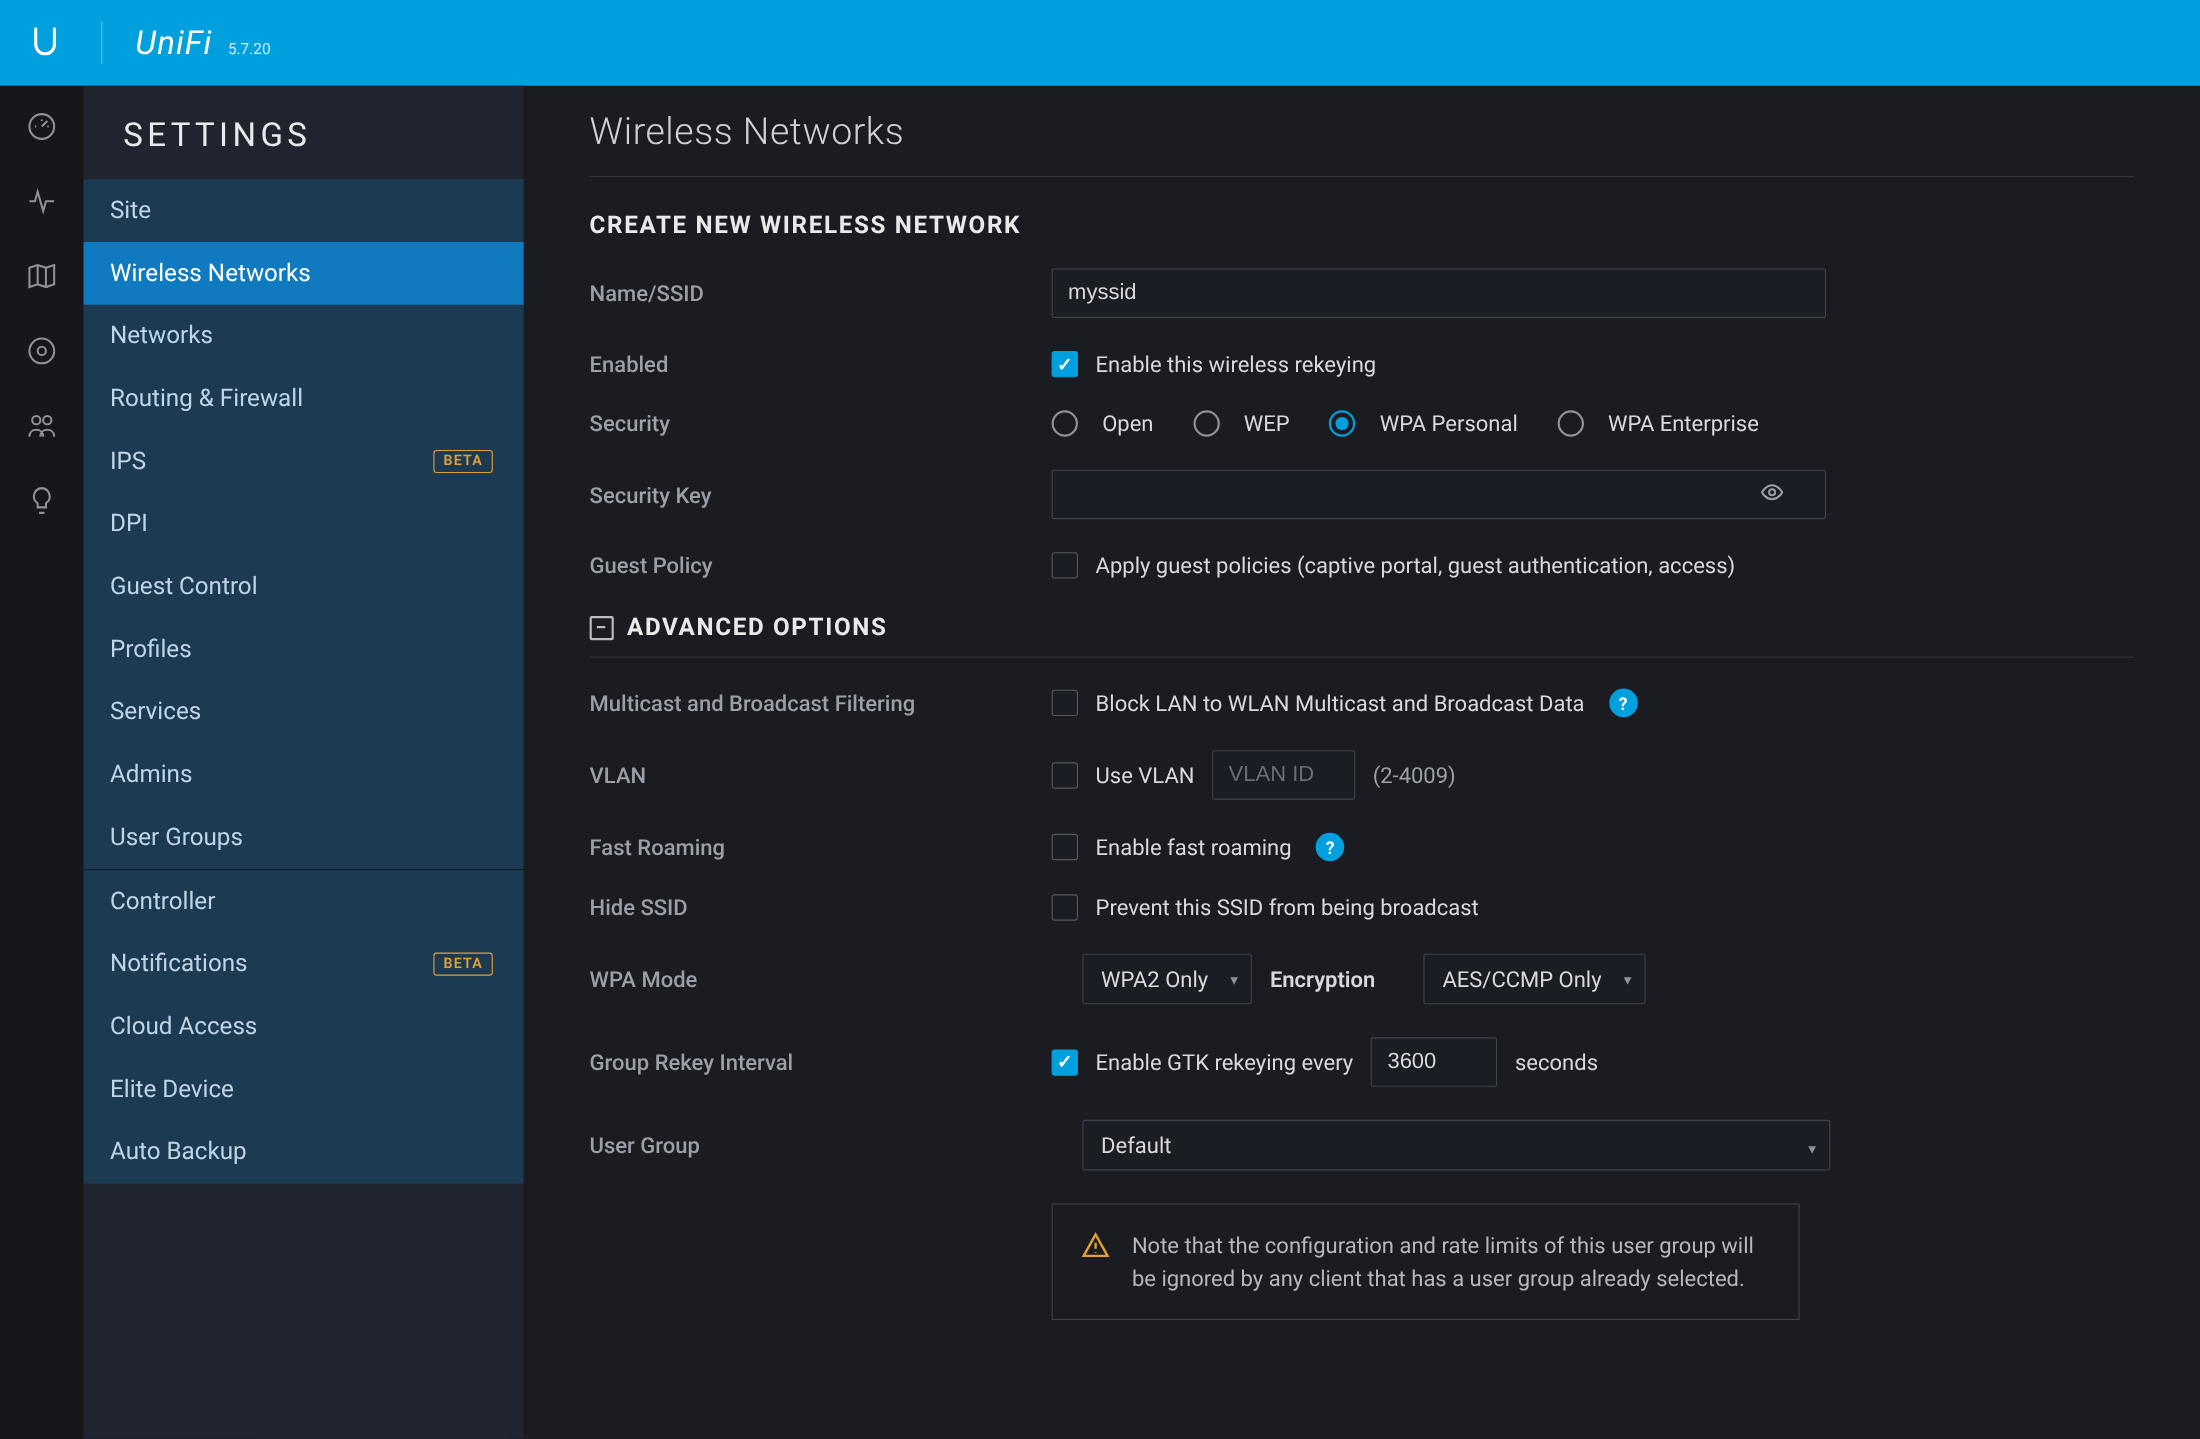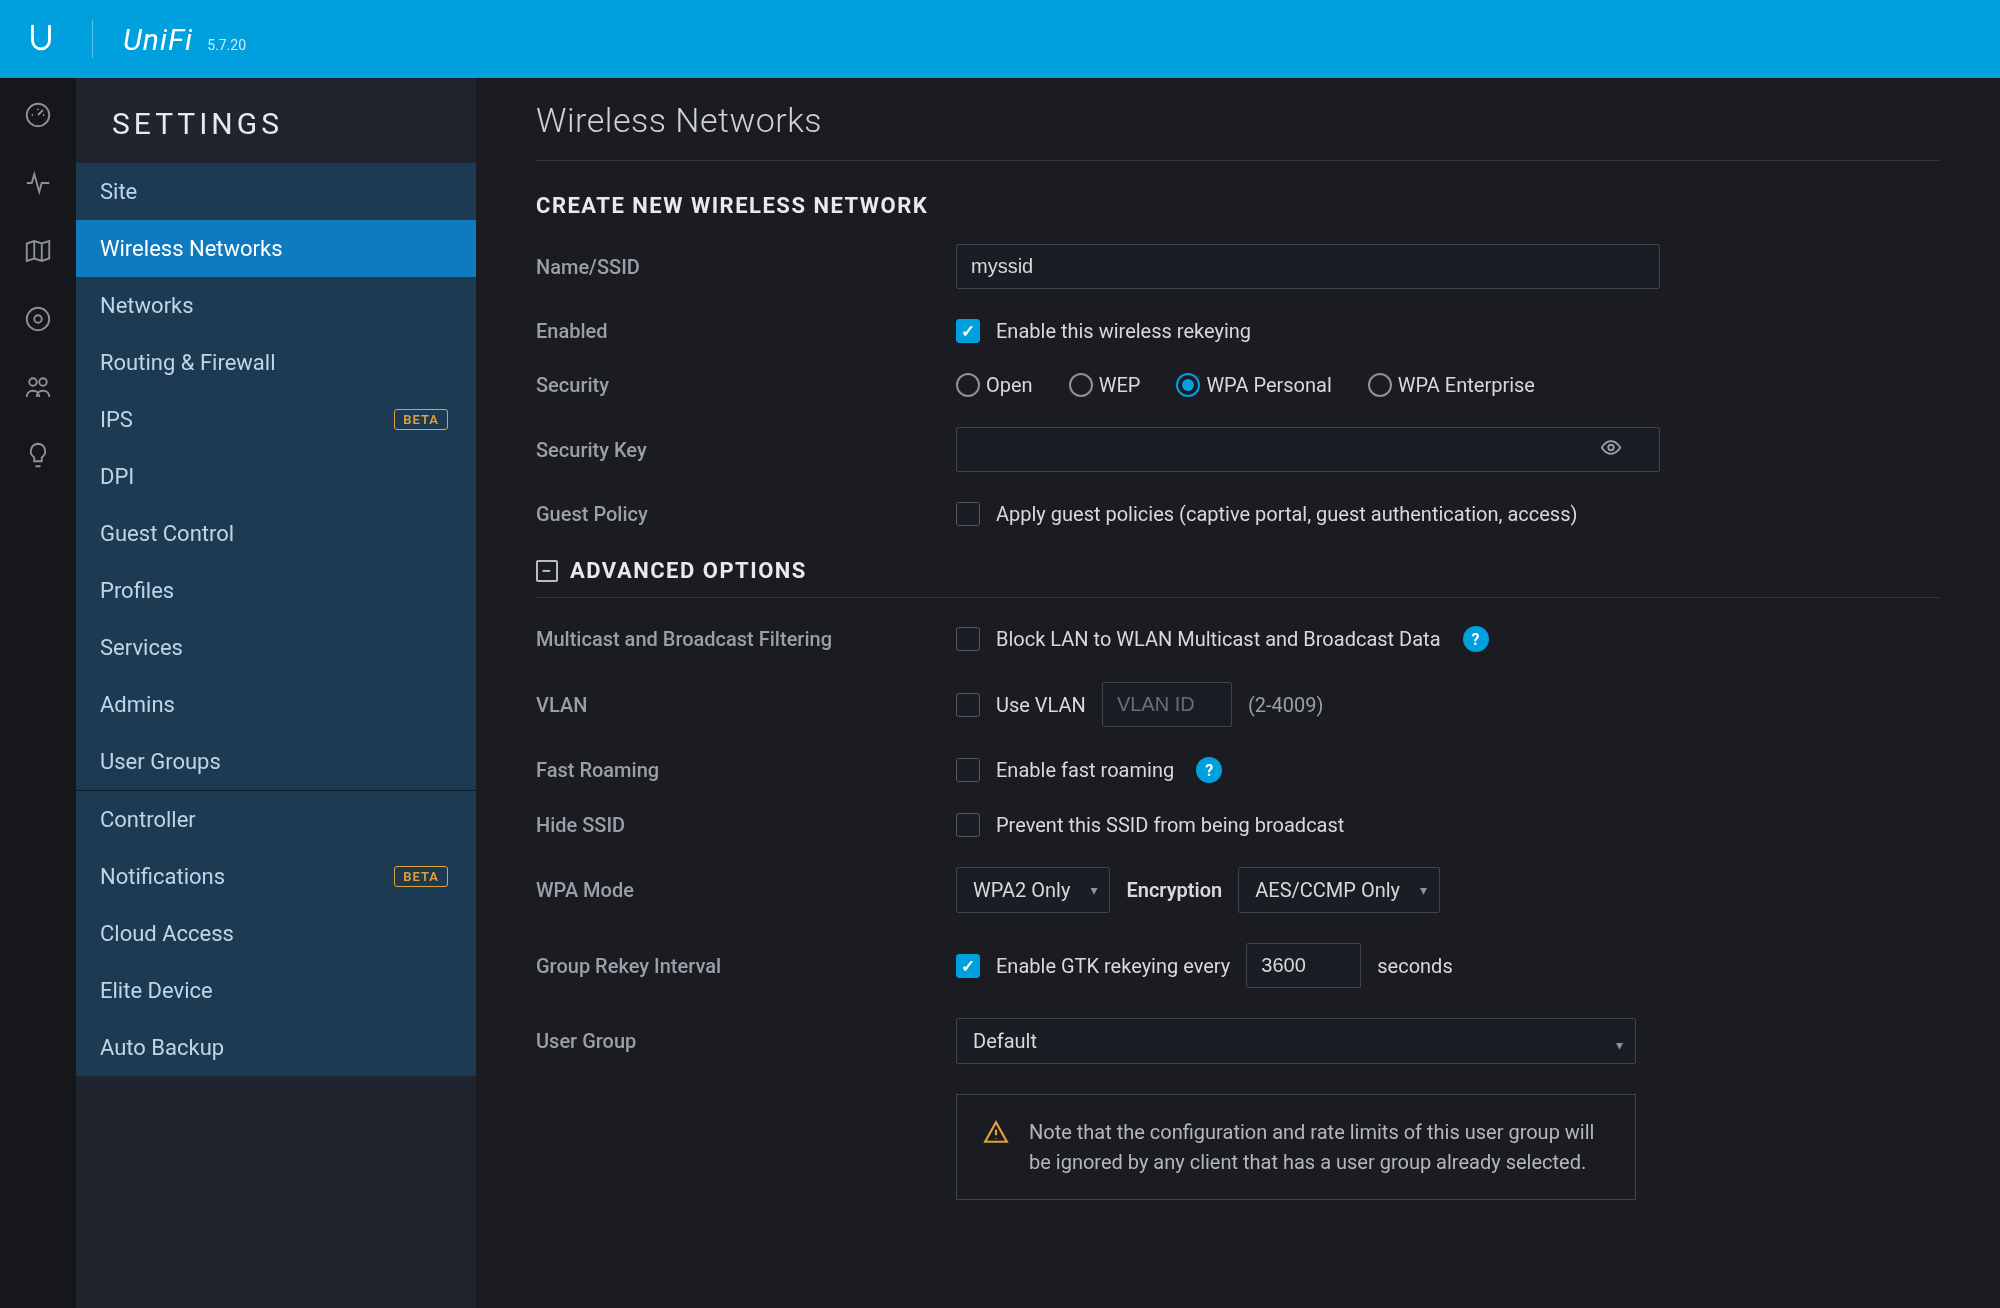--- a/index.html
+++ b/index.html
@@ -99,30 +99,31 @@
   .chk.checked::after { content:"✓"; font-size:17px; font-weight:bold; }
   .chk-label { color:#d8d9db; font-size:20px; }
   .radio {
     width:24px; height:24px; border:2px solid #8e9196; border-radius:50%;
     display:inline-flex; align-items:center; justify-content:center; cursor:pointer;
   }
   .radio.selected { border-color:#00a0df; }
   .radio.selected::after {
     content:""; width:12px; height:12px; background:#00a0df; border-radius:50%;
   }
-  .radio-group { display:flex; align-items:flex-end; gap:6px; }
+  .radio-group { display:flex; align-items:flex-end; gap:22px; }
   .radio-set { display:flex; gap:36px; }
   .help {
     width:26px;height:26px;border-radius:50%;background:#00a0df;color:#fff;
     display:inline-flex;align-items:center;justify-content:center;font-weight:700;font-size:16px;
     margin-left:6px;
   }
   .select {
     display:inline-flex; align-items:center; gap:20px; cursor:pointer;
     padding:10px 12px 10px 16px;
+    margin-left:28px;
   }
   .select .caret { color:#8e9196; font-size:14px; }
   .select.wide { width:680px; justify-content:space-between;align-items:flex-end; }
   .hint { color:#9b9fa7; font-size:20px; }
   .note-box {
     border:1px solid #3f434c; padding:22px 26px; width:680px; display:flex;
     gap:20px; align-items:flex-start; color:#b4b7bd; font-size:20px; line-height:1.5;
   }
   .warn-icon { color:#e0a13a; flex-shrink:0; margin-top:2px;}
 </style>

